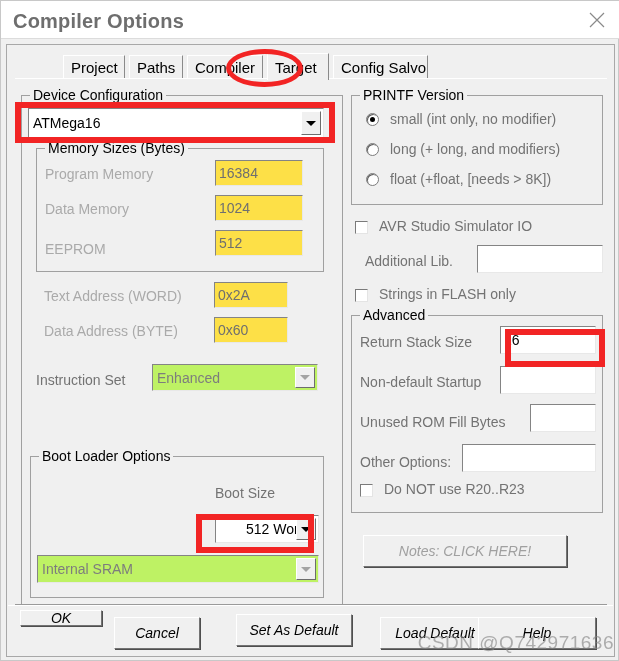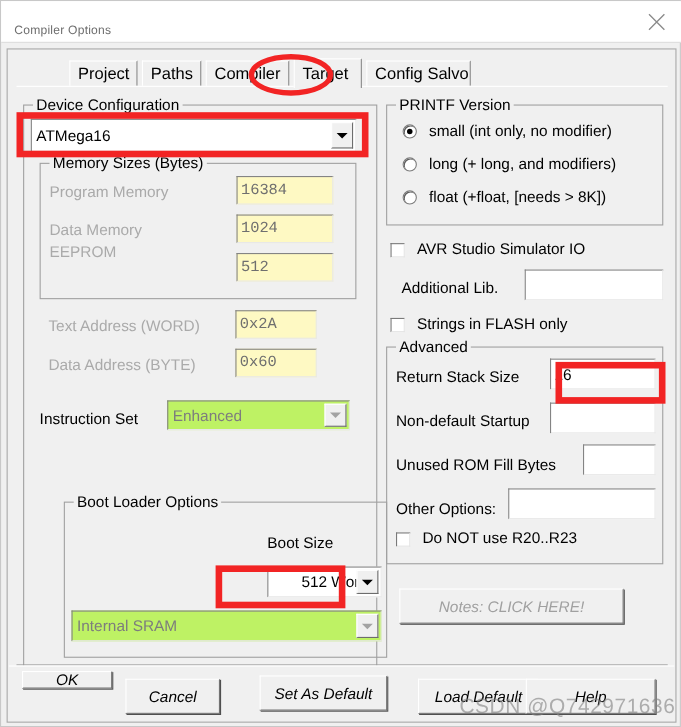--- a/index.html
+++ b/index.html
@@ -18,24 +18,25 @@
   }
 
   
   .titlebar {
     position: absolute; left: 0; top: 0;
     width: 619px; height: 38px;
     background: #ffffff;
     border-bottom: 1px solid #dcdcdc;
   }
   .title-text {
-    position: absolute; left: 12px; top: 21px;
-    font-size: 11px; color: #6e6e6e;
+    position: absolute; left: 12px; top: 9px;
+    font-size: 20px; color: #6e6e6e;
     letter-spacing: .2px;
     white-space: nowrap;
+    font-weight: bold;
   }
   .close-btn {
     position: absolute; right: 0; top: 0;
     width: 46px; height: 37px;
     display: flex; align-items: center; justify-content: center;
   }
   .close-btn svg { display: block; }
 
   
   .dialog {
@@ -85,41 +86,41 @@
   .group > .glabel {
     position: absolute; top: -9px; left: 8px;
     background: #f0f0f0;
     padding: 0 3px;
     font-size: 14px; color: #000;
     white-space: nowrap;
   }
 
   .lbl {
     position: absolute;
-    font-size: 14px; color: #000000;
+    font-size: 14px; color: #737373;
     white-space: nowrap;
   }
   .lbl.disabled { color: #aaaaaa; }
 
   
   .tinput {
     position: absolute;
     background: #ffffff;
     border-top: 1px solid #848484;
     border-left: 1px solid #848484;
     border-right: 1px solid #e8e8e8;
     border-bottom: 1px solid #e8e8e8;
     font-size: 14px;
     color: #000;
     padding: 0 1px 0 3px;
     display: flex; align-items: center;
     white-space: nowrap;
     overflow: hidden;
   }
-  .tinput.disabled { background: #fef9c3; color: #6f6f6f; font-family: Liberation Mono, monospace; }
+  .tinput.disabled { background: #fde047; color: #6f6f6f; }
 
   
   .combo {
     position: absolute;
     background: #ffffff;
     border-top: 1px solid #848484;
     border-left: 1px solid #848484;
     border-right: 1px solid #e8e8e8;
     border-bottom: 1px solid #e8e8e8;
     display: flex; align-items: center;
@@ -263,39 +264,39 @@
 
         <div class="group" style="left:14px; top:52px; width:288px; height:124px;">
           <div class="glabel">Memory Sizes (Bytes)</div>
 
           <div class="lbl disabled" style="left:8px; top:17px;">Program Memory</div>
           <div class="tinput disabled" style="left:178px; top:11px; width:88px; height:26px;">16384</div>
 
           <div class="lbl disabled" style="left:8px; top:52px;">Data Memory</div>
           <div class="tinput disabled" style="left:178px; top:46px; width:88px; height:26px;">1024</div>
 
-          <div class="lbl disabled" style="left:8px; top:72px;">EEPROM</div>
+          <div class="lbl disabled" style="left:8px; top:92px;">EEPROM</div>
           <div class="tinput disabled" style="left:178px; top:81px; width:88px; height:26px;">512</div>
         </div>
 
         <div class="lbl disabled" style="left:22px; top:192px;">Text Address (WORD)</div>
         <div class="tinput disabled" style="left:192px; top:186px; width:74px; height:26px;">0x2A</div>
 
         <div class="lbl disabled" style="left:22px; top:227px;">Data Address (BYTE)</div>
         <div class="tinput disabled" style="left:192px; top:221px; width:74px; height:26px;">0x60</div>
 
         <div class="lbl" style="left:14px; top:276px;">Instruction Set</div>
         <div class="combo disabled" style="left:130px; top:268px; width:166px; height:27px;">
           <span>Enhanced</span>
           <span class="arrowbtn">
               <span class="caret dim"></span>
             </span>
         </div>
 
-        <div class="group" style="left:8px; top:360px; width:294px; height:142px;margin-left:28px;">
+        <div class="group" style="left:8px; top:360px; width:294px; height:142px;">
           <div class="glabel">Boot Loader Options</div>
 
 
           <div class="lbl" style="left:184px; top:28px;">Boot Size</div>
           <div class="combo" style="left:184px; top:58px; width:104px; height:28px;padding-left:30px;">
             <span>512 Words</span>
             <span class="arrowbtn">
                 <span class="caret"></span>
               </span>
           </div>

